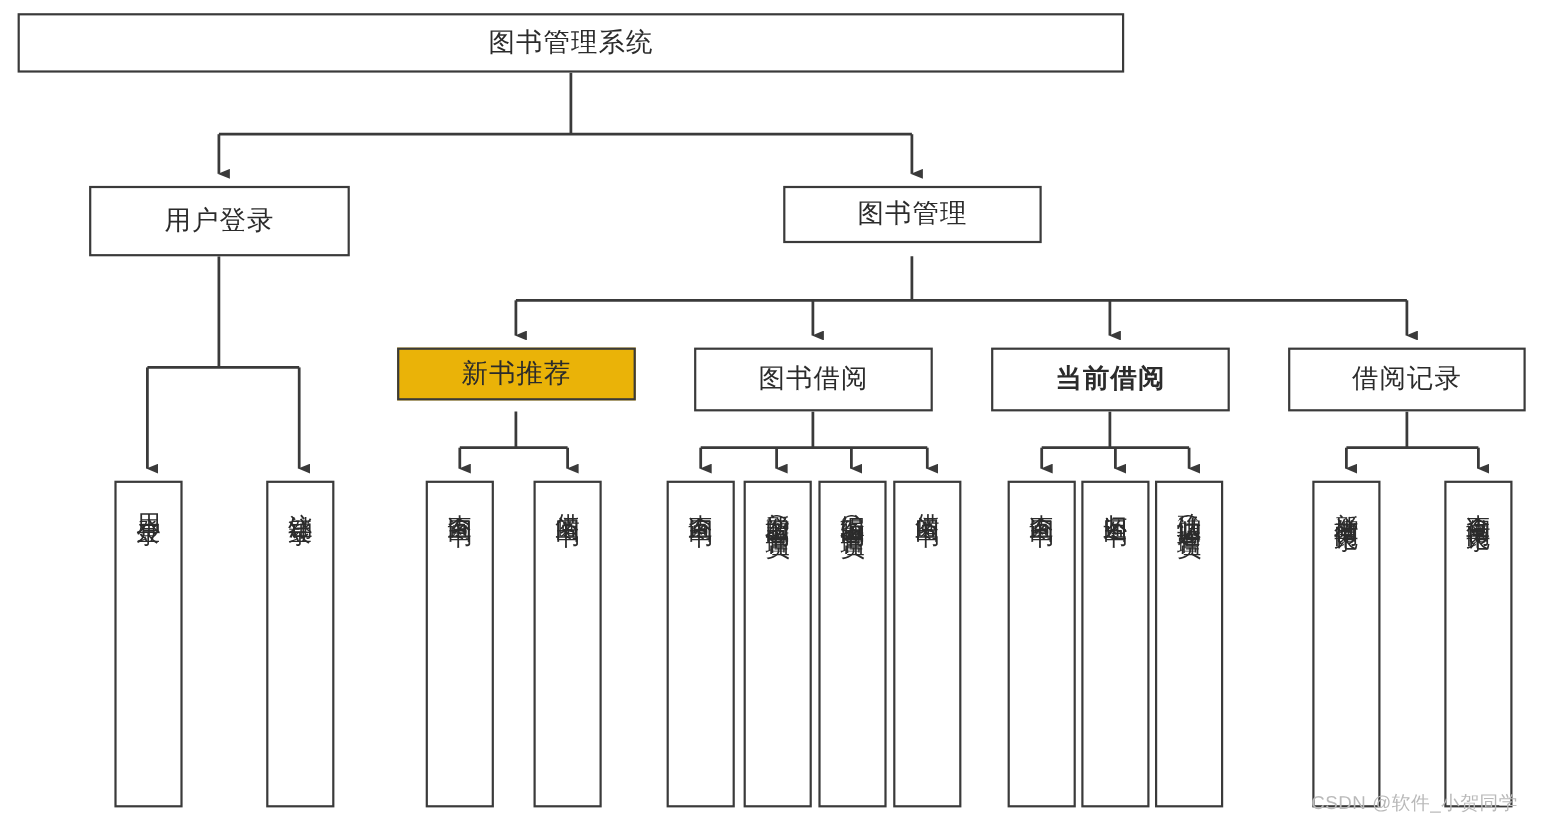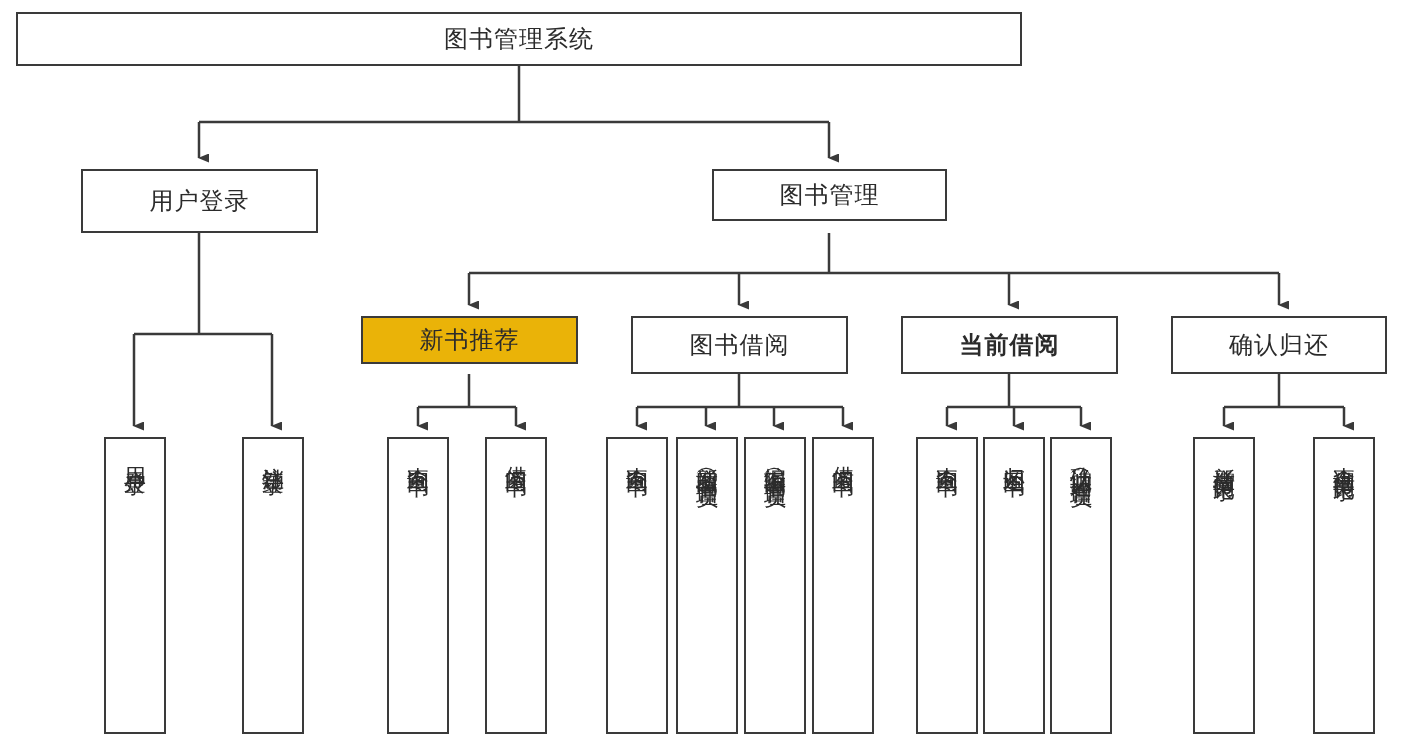--- a/index.html
+++ b/index.html
@@ -118,21 +118,21 @@
       <div class="node-box" style="left: 361px; top: 316px; width: 217px; height: 48px; border-color: rgb(58, 58, 58); background: #eab308;">
         <span class="node-label" style="color: rgb(43, 43, 43);">新书推荐</span>
       </div>
       <div class="node-box" style="left: 631px; top: 316px; width: 217px; height: 58px; border-color: rgb(58, 58, 58); background: rgb(255, 255, 255);">
         <span class="node-label" style="color: rgb(43, 43, 43);">图书借阅</span>
       </div>
       <div class="node-box" style="left: 901px; top: 316px; width: 217px; height: 58px; border-color: rgb(58, 58, 58); background: rgb(255, 255, 255);">
         <span class="node-label" style="color: rgb(43, 43, 43); font-weight: bold;">当前借阅</span>
       </div>
       <div class="node-box" style="left: 1171px; top: 316px; width: 216px; height: 58px; border-color: rgb(58, 58, 58); background: rgb(255, 255, 255);">
-        <span class="node-label" style="color: rgb(43, 43, 43);">确认归还</span>
+        <span class="node-label" style="color: rgb(43, 43, 43);">借阅记录</span>
       </div>
       <div class="node-box vertical" style="left: 104px; top: 437px; width: 62px; height: 297px; border-color: rgb(58, 58, 58); background: rgb(255, 255, 255);">
         <span class="node-label" style="color: rgb(43, 43, 43);">用户登录</span>
       </div>
       <div class="node-box vertical" style="left: 242px; top: 437px; width: 62px; height: 297px; border-color: rgb(58, 58, 58); background: rgb(255, 255, 255);">
         <span class="node-label" style="color: rgb(43, 43, 43);">注销登录</span>
       </div>
       <div class="node-box vertical" style="left: 387px; top: 437px; width: 62px; height: 297px; border-color: rgb(58, 58, 58); background: rgb(255, 255, 255);">
         <span class="node-label" style="color: rgb(43, 43, 43);">查询图书</span>
       </div>
@@ -161,14 +161,15 @@
         <span class="node-label" style="color: rgb(43, 43, 43);">确认归还（管理员）</span>
       </div>
       <div class="node-box vertical" style="left: 1193px; top: 437px; width: 62px; height: 297px; border-color: rgb(58, 58, 58); background: rgb(255, 255, 255);">
         <span class="node-label" style="color: rgb(43, 43, 43);">新增借阅记录</span>
       </div>
       <div class="node-box vertical" style="left: 1313px; top: 437px; width: 62px; height: 297px; border-color: rgb(58, 58, 58); background: rgb(255, 255, 255);">
         <span class="node-label" style="color: rgb(43, 43, 43);">查询借阅记录</span>
       </div>
     </div>
 
+  <div class="watermark" style="left: 1192px; top: 718px; color: rgb(185, 185, 185);">CSDN @软件_小贺同学</div>
 
 </div>
 
 </body></html>

